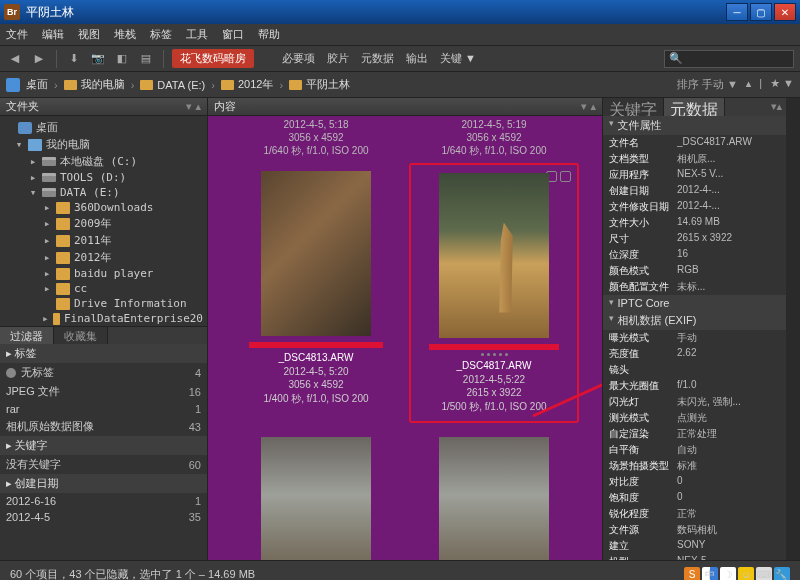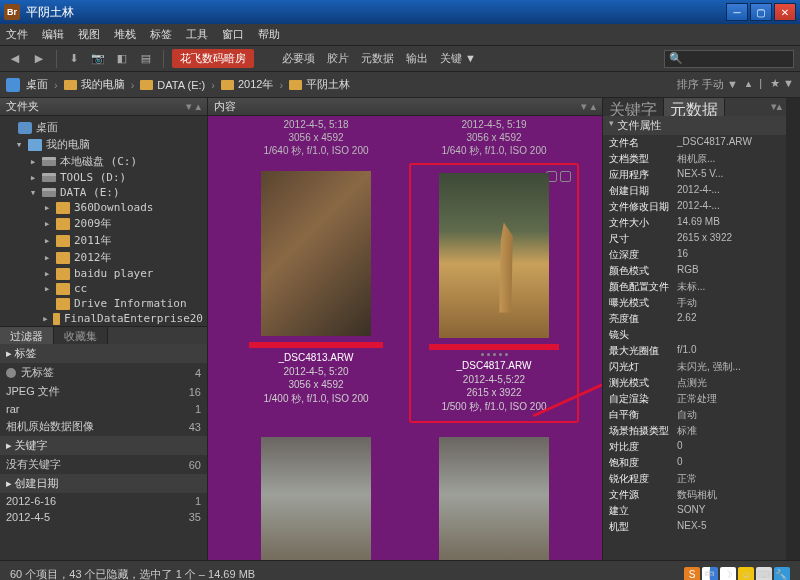--- a/index.html
+++ b/index.html
@@ -378,20 +378,22 @@
           <span class="v">16</span>
         </div>
         <div class="prop-row">
           <span class="k">颜色模式</span>
           <span class="v">RGB</span>
         </div>
         <div class="prop-row">
           <span class="k">颜色配置文件</span>
           <span class="v">未标...</span>
         </div>
+        <div class="prop-hdr">IPTC Core</div>
+        <div class="prop-hdr">相机数据 (EXIF)</div>
         <div class="prop-row">
           <span class="k">曝光模式</span>
           <span class="v">手动</span>
         </div>
         <div class="prop-row">
           <span class="k">亮度值</span>
           <span class="v">2.62</span>
         </div>
         <div class="prop-row">
           <span class="k">镜头</span>

